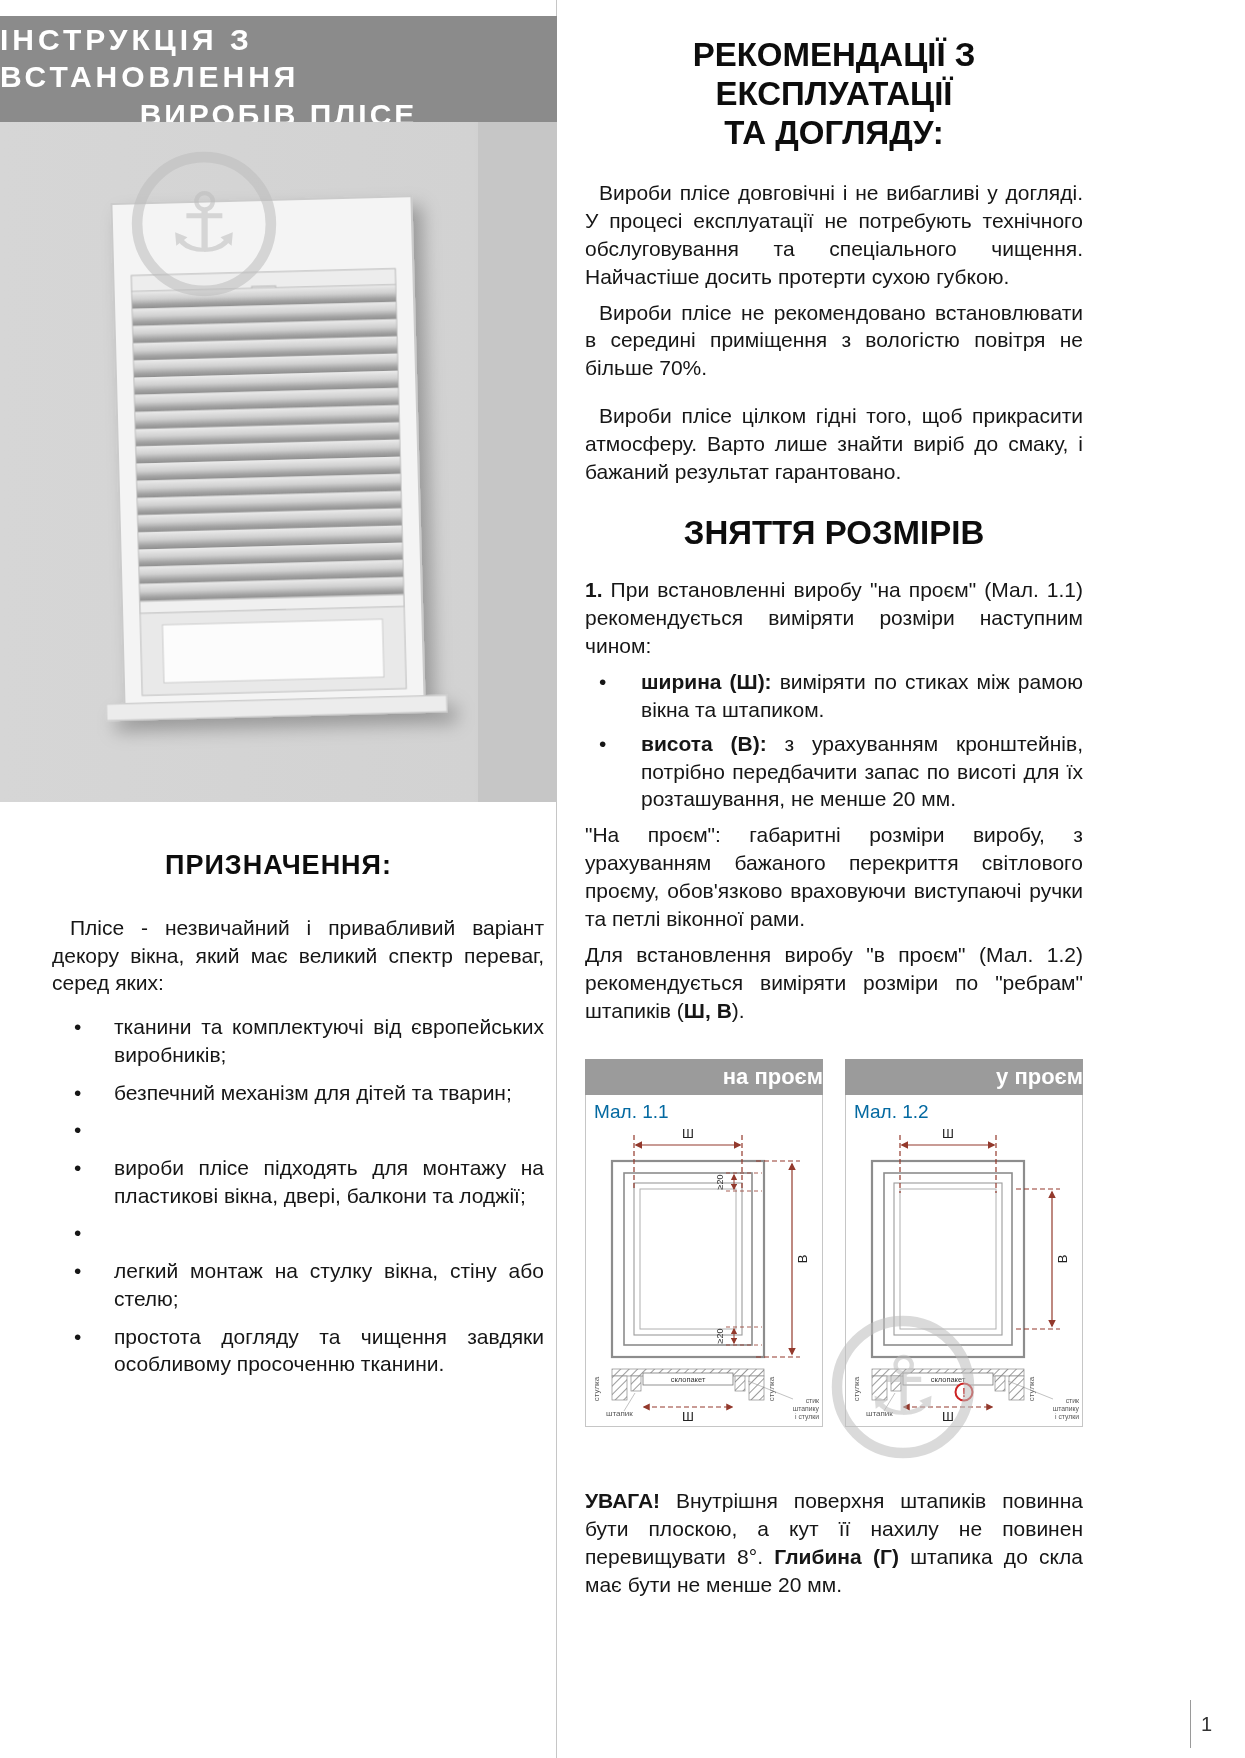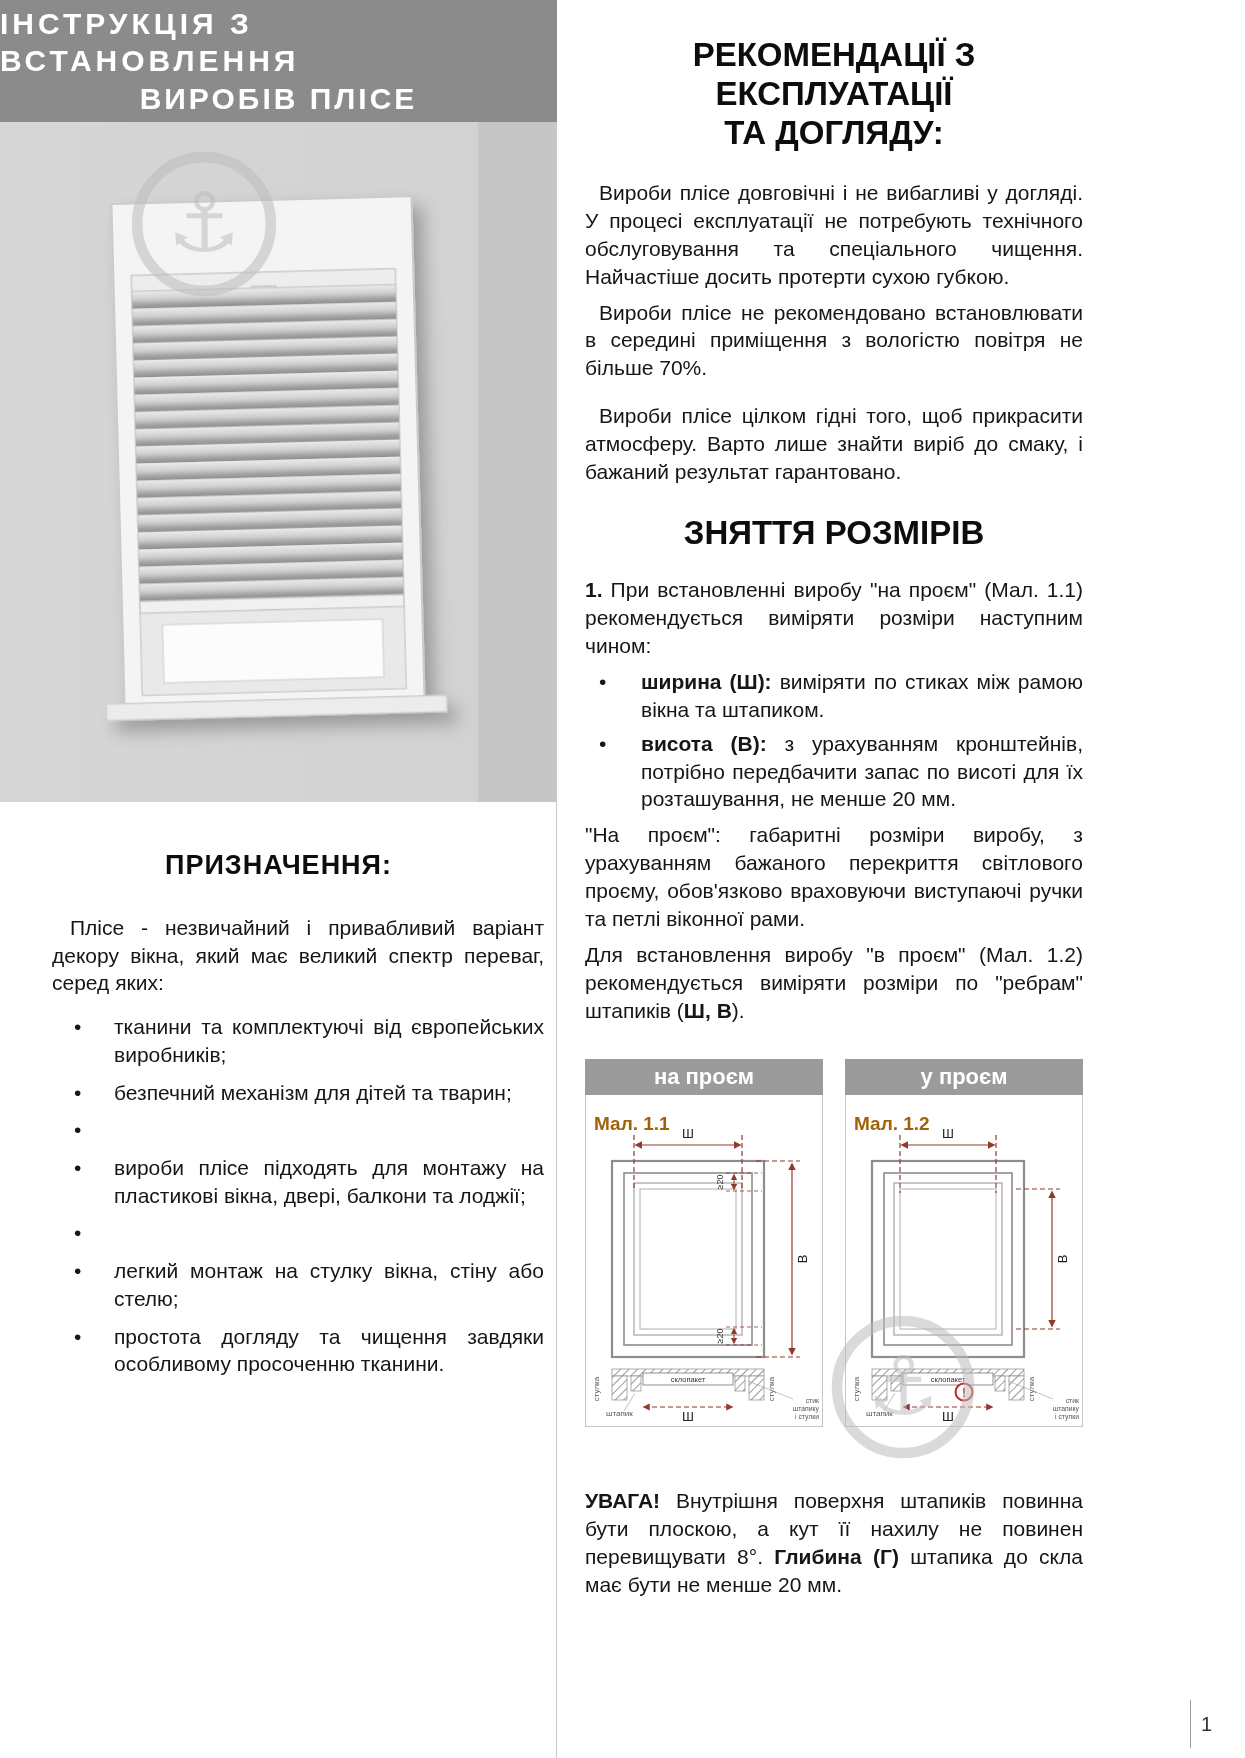--- a/index.html
+++ b/index.html
@@ -4,21 +4,21 @@
 <style>
   html,body { margin:0; padding:0; background:#ffffff; }
   .page {
     position:relative; width:1245px; height:1758px; background:#ffffff;
     font-family:"Liberation Sans", sans-serif; color:#161616; overflow:hidden;
   }
   .col-sep { position:absolute; left:556px; top:0; width:1px; height:1758px; background:#c6c6c6; }
 
   
   .banner {
-    position:absolute; left:0; top:0; width:557px; height:122px; background:#8b8b8b;
+    position:absolute; left:0; top:16px; width:557px; height:122px; background:#8b8b8b;
     color:#ffffff; display:flex; flex-direction:column; align-items:center; justify-content:center;
   }
   .banner .l1 { font-size:30px; font-weight:bold; letter-spacing:4px; line-height:1.25; }
   .banner .l2 { font-size:30px; font-weight:bold; letter-spacing:3px; line-height:1.25; }
 
   .illustration { position:absolute; left:0; top:122px; width:557px; height:680px; }
   .illustration svg { display:block; }
 
   .watermark { position:absolute; opacity:0.55; pointer-events:none; }
   .wm1 { left:128px; top:148px; width:152px; height:152px; }
@@ -42,23 +42,23 @@
   .para { margin:8px 0 8px 0; font-size:21px; line-height:1.33; text-align:justify; }
   .indent { text-indent:14px; }
   .gap-top { margin-top:20px; }
   .section-heading { margin:28px 0 24px 0; text-align:center; font-size:33px; font-weight:bold; color:#0d0d0d; }
   .mb { margin-bottom:2px; }
   .mb li { margin-bottom:6px; font-size:21px; line-height:1.33; }
   .mb .bullet { width:56px; padding-left:14px; }
 
   .figures { display:flex; gap:22px; margin-top:34px; }
   .figure { margin:0; width:238px; }
-  .fig-header { background:#9b9b9b; color:#ffffff; text-align:center; font-size:22px; font-weight:bold; padding:5px 8px; }
+  .fig-header { background:#9b9b9b; color:#ffffff; text-align:right; font-size:22px; font-weight:bold; padding:5px 0; }
   .fig-body { position:relative; border:1px solid #c6c6c6; border-top:none; height:332px; background:#ffffff; box-sizing:border-box; }
-  .fig-caption { position:absolute; left:8px; top:18px; font-size:19px; color:#a16207;font-weight:bold; }
+  .fig-caption { position:absolute; left:8px; top:6px; font-size:19px; color:#0369a1; }
   .fig-svg { position:absolute; left:0; top:28px; width:236px; height:300px; }
 
   .fig-svg text { font-family:"Liberation Sans", sans-serif; fill:#222; }
   .fig-svg .lbl-big { font-size:13px; }
   .fig-svg .lbl-small { font-size:9px; fill:#333; }
   .fig-svg .lbl-tiny { font-size:8px; fill:#555; }
   .fig-svg .lbl-micro { font-size:6.8px; fill:#555; }
   .fig-svg .lbl-glass { font-size:7.5px; fill:#333; }
   .fig-svg .warn-text { font-size:12px; font-weight:bold; fill:#cc2222; }
 

